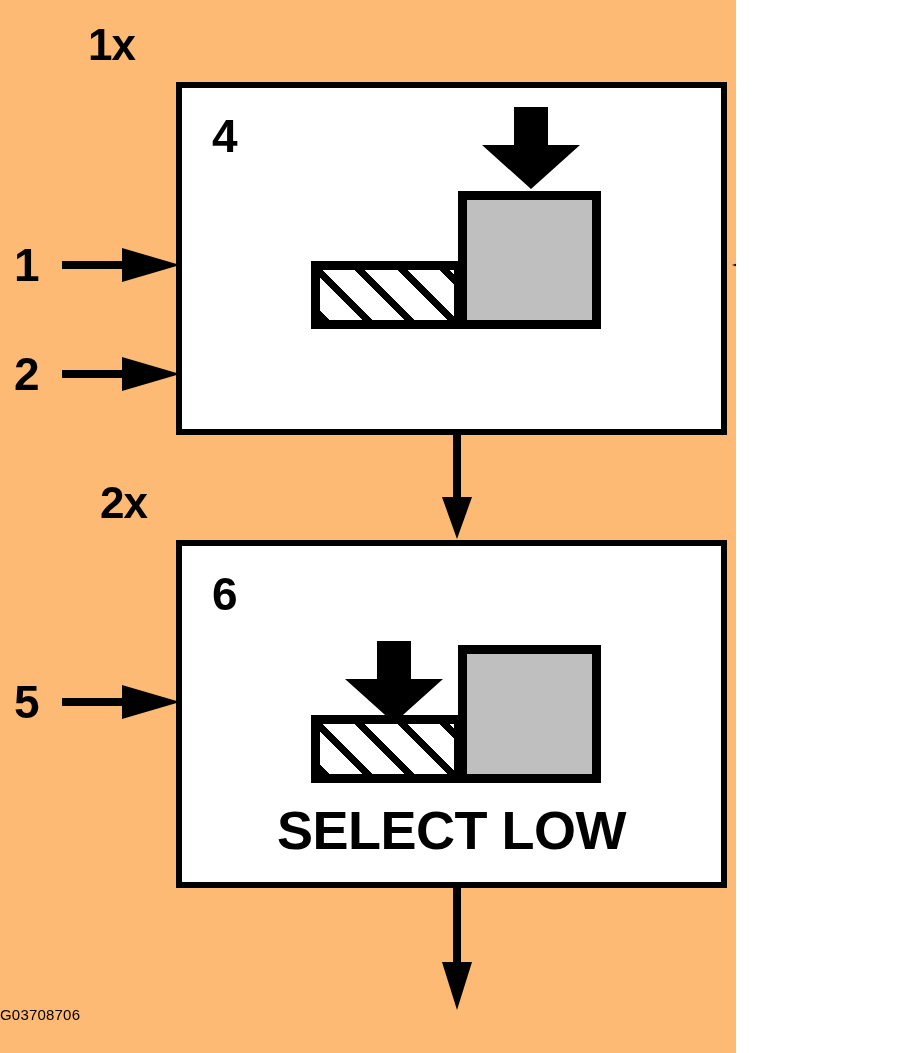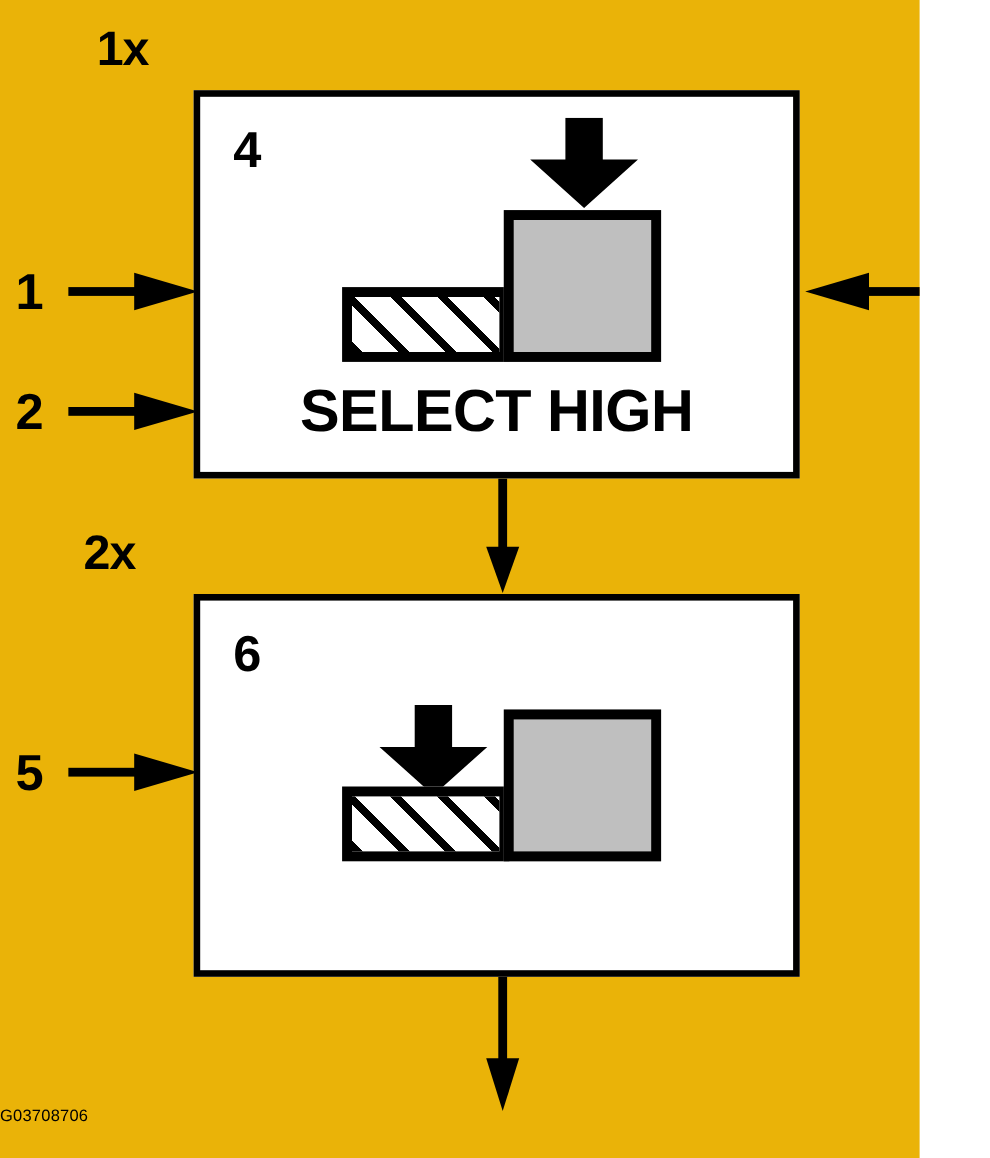--- a/index.html
+++ b/index.html
@@ -2,23 +2,23 @@
 <html><head>
 <meta charset="utf-8">
 <style>
   html, body {
     margin: 0;
     padding: 0;
     background: #ffffff;
   }
   #canvas {
     position: relative;
-    width: 836px;
+    width: 736px;
     height: 1053px;
-    background: #eab308;
+    background: #fdba74;
     font-family: "Liberation Sans", "DejaVu Sans", sans-serif;
     overflow: hidden;
     text-decoration: underline;
   }
   
   .abs { position: absolute; }
 
   
   .callout-num {
     font-size: 46px;
@@ -106,21 +106,20 @@
     <div class="abs" style="left:294px; top:19px;">
       <svg width="110" height="85" viewBox="0 0 110 85" aria-hidden="true">
         <polygon points="38,0 72,0 72,38 104,38 55,82 6,38 38,38" fill="#000000"></polygon>
       </svg>
     </div>
 
     <div class="block-hatched" style="left:129px; top:173px; width:152px; height:68px;"></div>
 
     <div class="block-solid" style="left:276px; top:103px; width:143px; height:138px;"></div>
 
-    <div class="panel-caption" style="left:0px; top:259px;">SELECT HIGH</div>
   </div>
 
   <div class="abs" style="left:14px; top:238px;">
     <div class="abs callout-num" style="left:0px; top:4px;">1</div>
     <div class="abs" style="left:48px; top:6px;">
       <svg width="122" height="42" viewBox="0 0 122 42" aria-hidden="true">
         <rect x="0" y="17" width="72" height="8" fill="#000000"></rect>
         <polygon points="60,4 118,21 60,38" fill="#000000"></polygon>
       </svg>
     </div>
@@ -146,36 +145,37 @@
     <div class="abs callout-num" style="left:128px; top:4px;">3</div>
   </div>
 
   <div class="abs" style="left:437px; top:435px;">
     <svg width="40" height="106" viewBox="0 0 40 106" aria-hidden="true">
       <rect x="16" y="0" width="8" height="68" fill="#000000"></rect>
       <polygon points="5,62 35,62 20,104" fill="#000000"></polygon>
     </svg>
   </div>
 
-  <div class="abs step-label" style="left:76px; top:481px;text-align:right;">2x</div>
+  <div class="abs step-label" style="left:100px; top:481px;text-align:right;">2x</div>
 
   <div class="panel" style="left:176px; top:540px; width:551px; height:348px;">
 
     <div class="abs box-index" style="left:30px; top:25px;">6</div>
 
     <div class="abs" style="left:157px; top:95px;">
       <svg width="110" height="85" viewBox="0 0 110 85" aria-hidden="true">
         <polygon points="38,0 72,0 72,38 104,38 55,82 6,38 38,38" fill="#000000"></polygon>
       </svg>
     </div>
 
     <div class="block-hatched" style="left:129px; top:169px; width:152px; height:68px;"></div>
 
     <div class="block-solid" style="left:276px; top:99px; width:143px; height:138px;"></div>
 
+    <div class="panel-caption" style="left:0px; top:257px;">SELECT LOW</div>
   </div>
 
   <div class="abs" style="left:14px; top:675px;">
     <div class="abs callout-num" style="left:0px; top:4px;">5</div>
     <div class="abs" style="left:48px; top:6px;">
       <svg width="122" height="42" viewBox="0 0 122 42" aria-hidden="true">
         <rect x="0" y="17" width="72" height="8" fill="#000000"></rect>
         <polygon points="60,4 118,21 60,38" fill="#000000"></polygon>
       </svg>
     </div>

